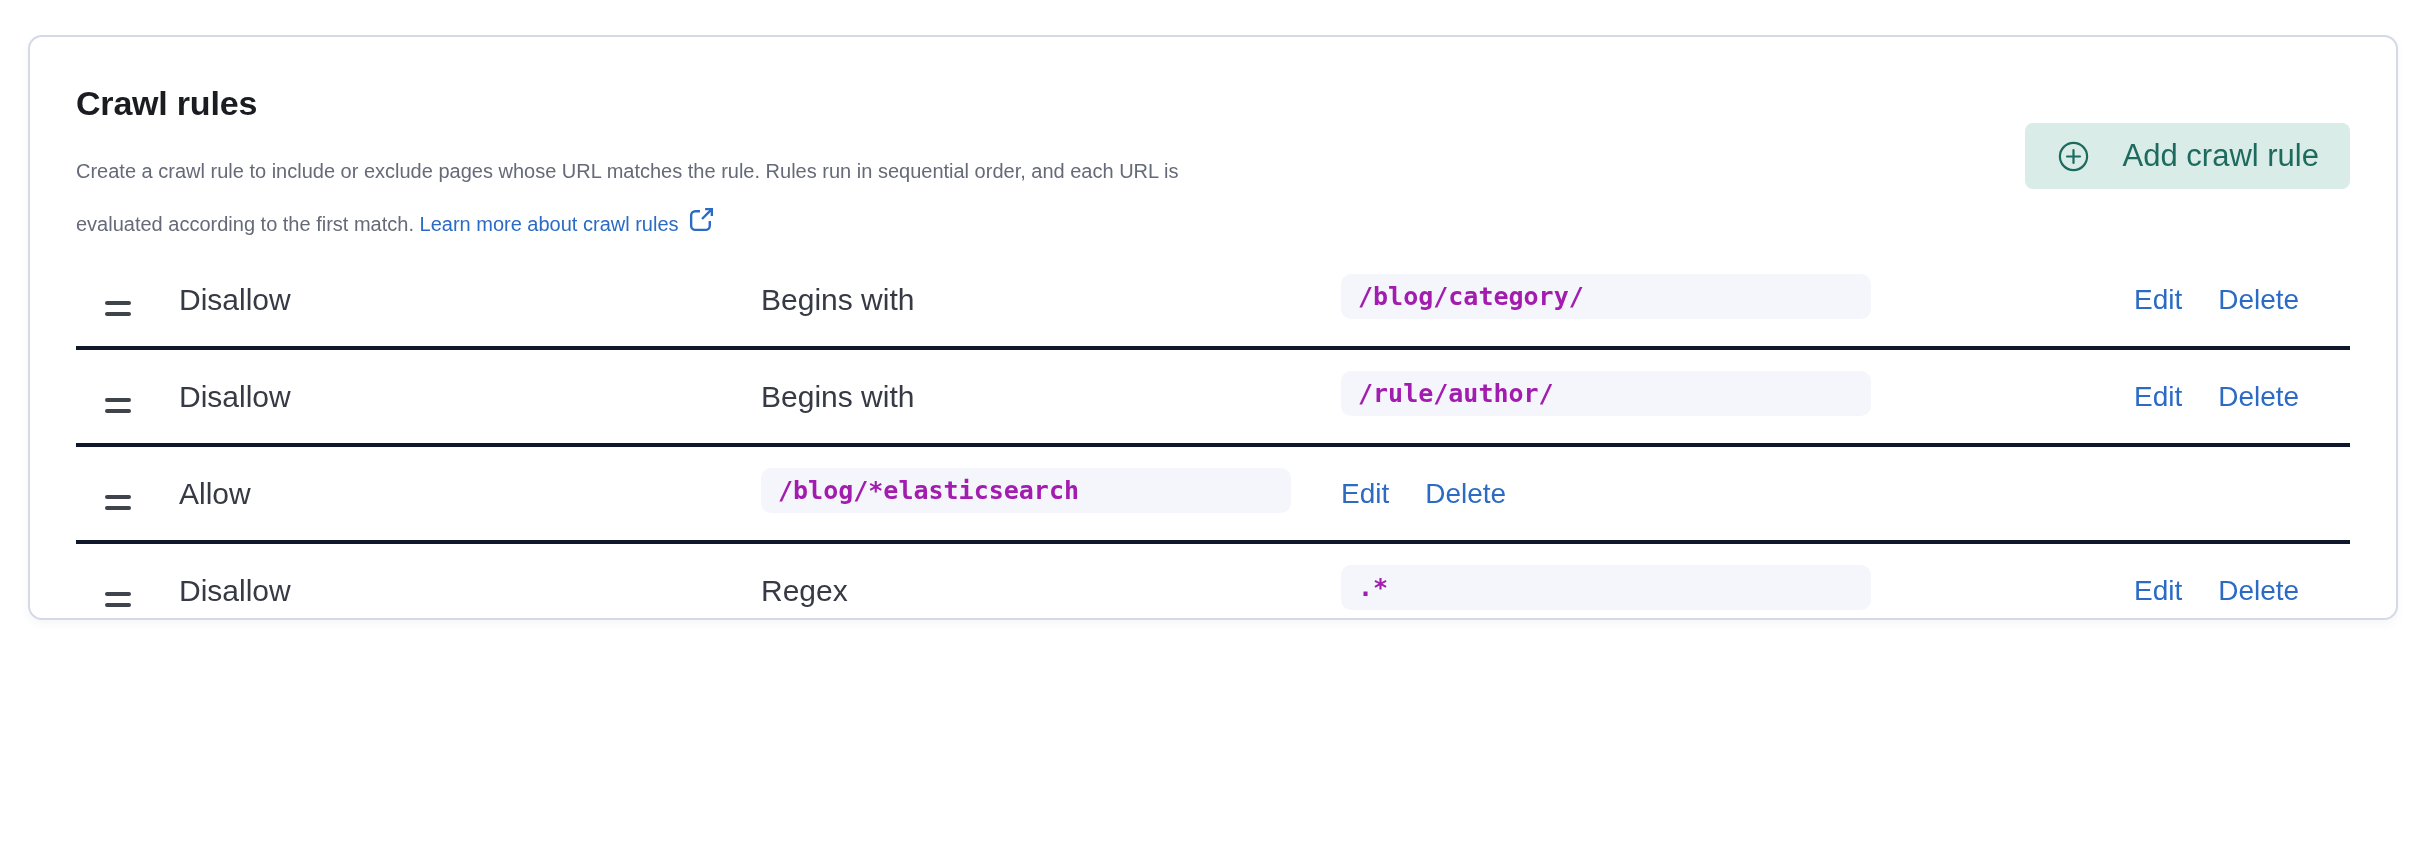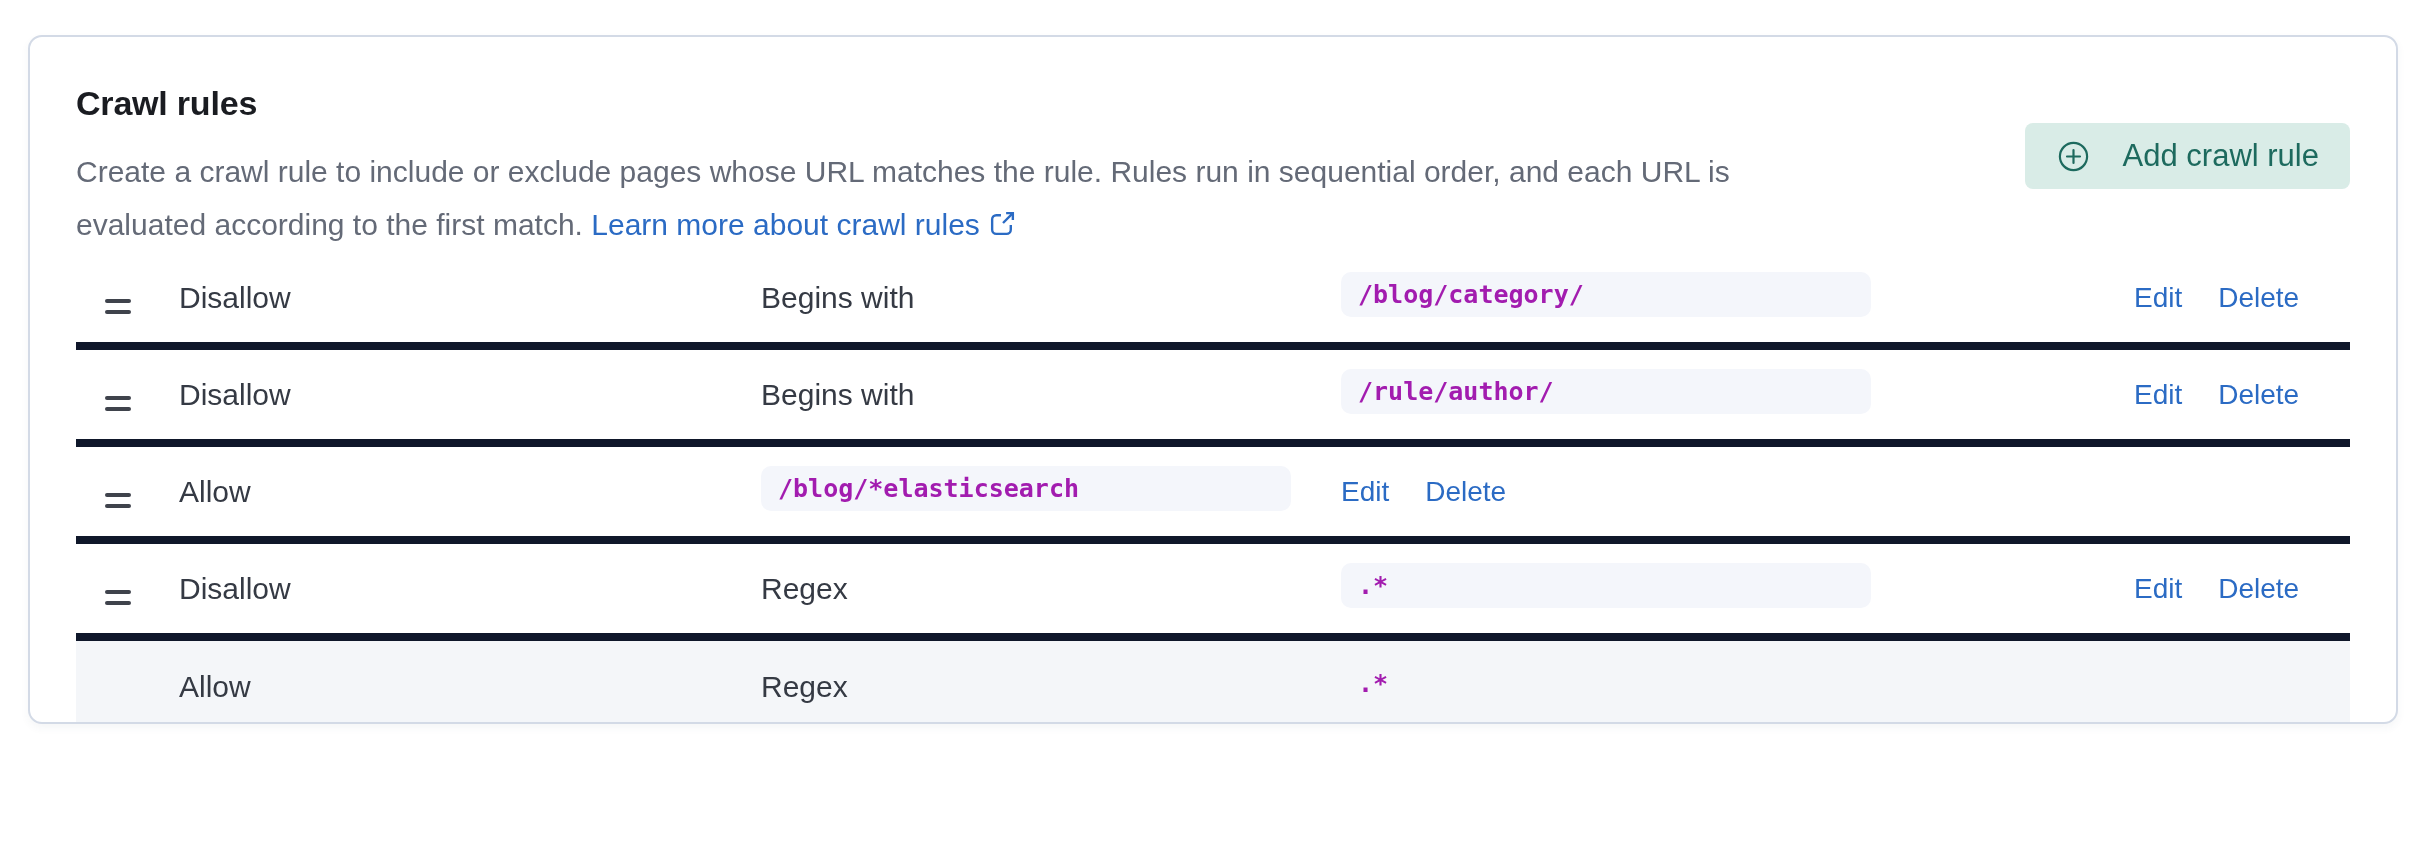--- a/index.html
+++ b/index.html
@@ -8,21 +8,21 @@
     width: 2424px; height: 854px;
     background: #ffffff;
     font-family: "Liberation Sans", sans-serif;
     position: relative;
     -webkit-font-smoothing: antialiased;
   }
 
   .card {
     position: absolute;
     left: 28px; top: 35px;
-    width: 2370px; height: 689px;
+    width: 2370px; height: 585px;
     background: #ffffff;
     border: 2px solid #d3dae6;
     border-radius: 14px;
     box-shadow: 0 4px 8px rgba(65, 78, 101, 0.05);
     padding: 44px 46px 0 46px;
     overflow: hidden;
   }
 
   
   .panel-header {
@@ -32,21 +32,21 @@
   }
   .page-title {
     margin: 0 0 20px 0;
     font-size: 34px;
     line-height: 44px;
     font-weight: 700;
     color: #1a1c21;
     letter-spacing: -0.2px;
   }
   .desc {
-    font-size: 30px;
+    font-size: 20px;
     line-height: 53px;
     color: #646a77;
     white-space: nowrap;
   }
   .desc-line { display: block; }
   a.learn-link {
     color: #2b6bc4;
     font-weight: 400;
     text-decoration: none;
     white-space: nowrap;
@@ -83,21 +83,21 @@
     height: 50px;
     border-bottom: 2px solid #d6dce9;
   }
   .th {
     font-size: 29px;
     font-weight: 700;
     color: #343944;
   }
   .tr {
     height: 97px;
-    border-bottom: 8px solid #0f172a;
+    border-bottom: 4px solid #0f172a;
     background: #ffffff;
   }
   .tr.highlighted {
     height: 92px;
     border-bottom: none;
     background: #f4f6f9;
   }
   .cell { font-size: 30px; color: #353a44; }
 
   .handle-cell { padding-left: 27px; }

